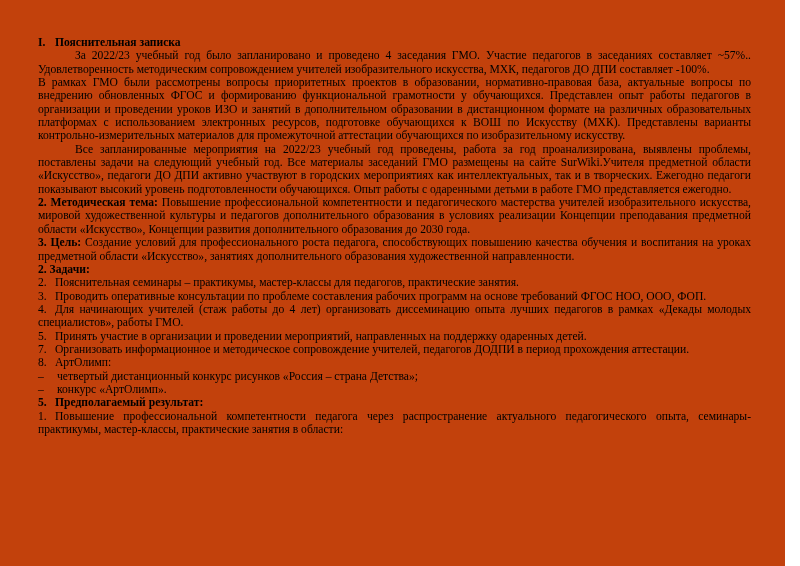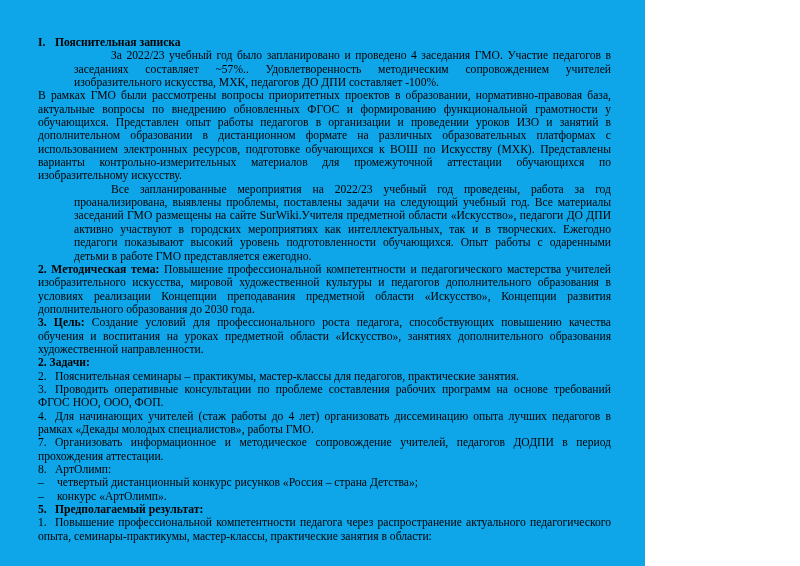--- a/index.html
+++ b/index.html
@@ -3,33 +3,33 @@
 <meta charset="utf-8">
 <style>
   * { margin: 0; padding: 0; box-sizing: border-box; }
   html, body { background: #ffffff; }
   body {
     width: 800px;
     height: 566px;
     overflow: hidden;
   }
   .page {
-    width: 645px;
+    width: 785px;
     height: 566px;
     padding: 36px 34px 20px 38px;
     font-family: "Liberation Serif", "DejaVu Serif", serif;
     font-size: 11.6px;
     line-height: 13.35px;
     color: #000000;
     text-align: justify;
-    background: #0ea5e9;
+    background: #c2410c;
   }
   .para { margin: 0; }
   .bold { font-weight: bold; }
-  .indent { text-indent: 37px; margin-left: 36px; }
+  .indent { text-indent: 37px; }
   .mk { display: inline-block; }
   .mk17 { width: 17px; }
   .mk19 { width: 19px; }
 </style>
 </head>
 <body>
 
 <div class="page">
 
   <p class="para bold"><span class="mk mk17">I.</span><span>Пояснительная записка</span></p>
@@ -43,20 +43,21 @@
 
   <p class="para"><b>2. Методическая тема:</b> <span>Повышение профессиональной компетентности и педагогического мастерства учителей изобразительного искусства, мировой художественной культуры и педагогов дополнительного образования в условиях реализации Концепции преподавания предметной области «Искусство», Концепции развития дополнительного образования до 2030 года.</span></p>
 
   <p class="para"><b>3. Цель:</b> <span>Создание условий для профессионального роста педагога, способствующих повышению качества обучения и воспитания на уроках предметной области «Искусство», занятиях дополнительного образования художественной направленности.</span></p>
 
   <p class="para bold">2. Задачи:</p>
 
   <p class="para"><span class="mk mk17">2.</span><span>Пояснительная семинары – практикумы, мастер-классы для педагогов, практические занятия.</span></p>
   <p class="para"><span class="mk mk17">3.</span><span>Проводить оперативные консультации по проблеме составления рабочих программ на основе требований ФГОС НОО, ООО, ФОП.</span></p>
   <p class="para"><span class="mk mk17">4.</span><span>Для начинающих учителей (стаж работы до 4 лет) организовать диссеминацию опыта лучших педагогов в рамках «Декады молодых специалистов», работы ГМО.</span></p>
+  <p class="para"><span class="mk mk17">5.</span><span>Принять участие в организации и проведении мероприятий, направленных на поддержку одаренных детей.</span></p>
   <p class="para"><span class="mk mk17">7.</span><span>Организовать информационное и методическое сопровождение учителей, педагогов ДОДПИ в период прохождения аттестации.</span></p>
   <p class="para"><span class="mk mk17">8.</span><span>АртОлимп:</span></p>
 
   <p class="para"><span class="mk mk19">–</span><span>четвертый дистанционный конкурс рисунков «Россия – страна Детства»;</span></p>
   <p class="para"><span class="mk mk19">–</span><span>конкурс «АртОлимп».</span></p>
 
   <p class="para bold"><span class="mk mk17">5.</span><span>Предполагаемый результат:</span></p>
 
   <p class="para"><span class="mk mk17">1.</span><span>Повышение профессиональной компетентности педагога через распространение актуального педагогического опыта, семинары-практикумы, мастер-классы, практические занятия в области:</span></p>
 

